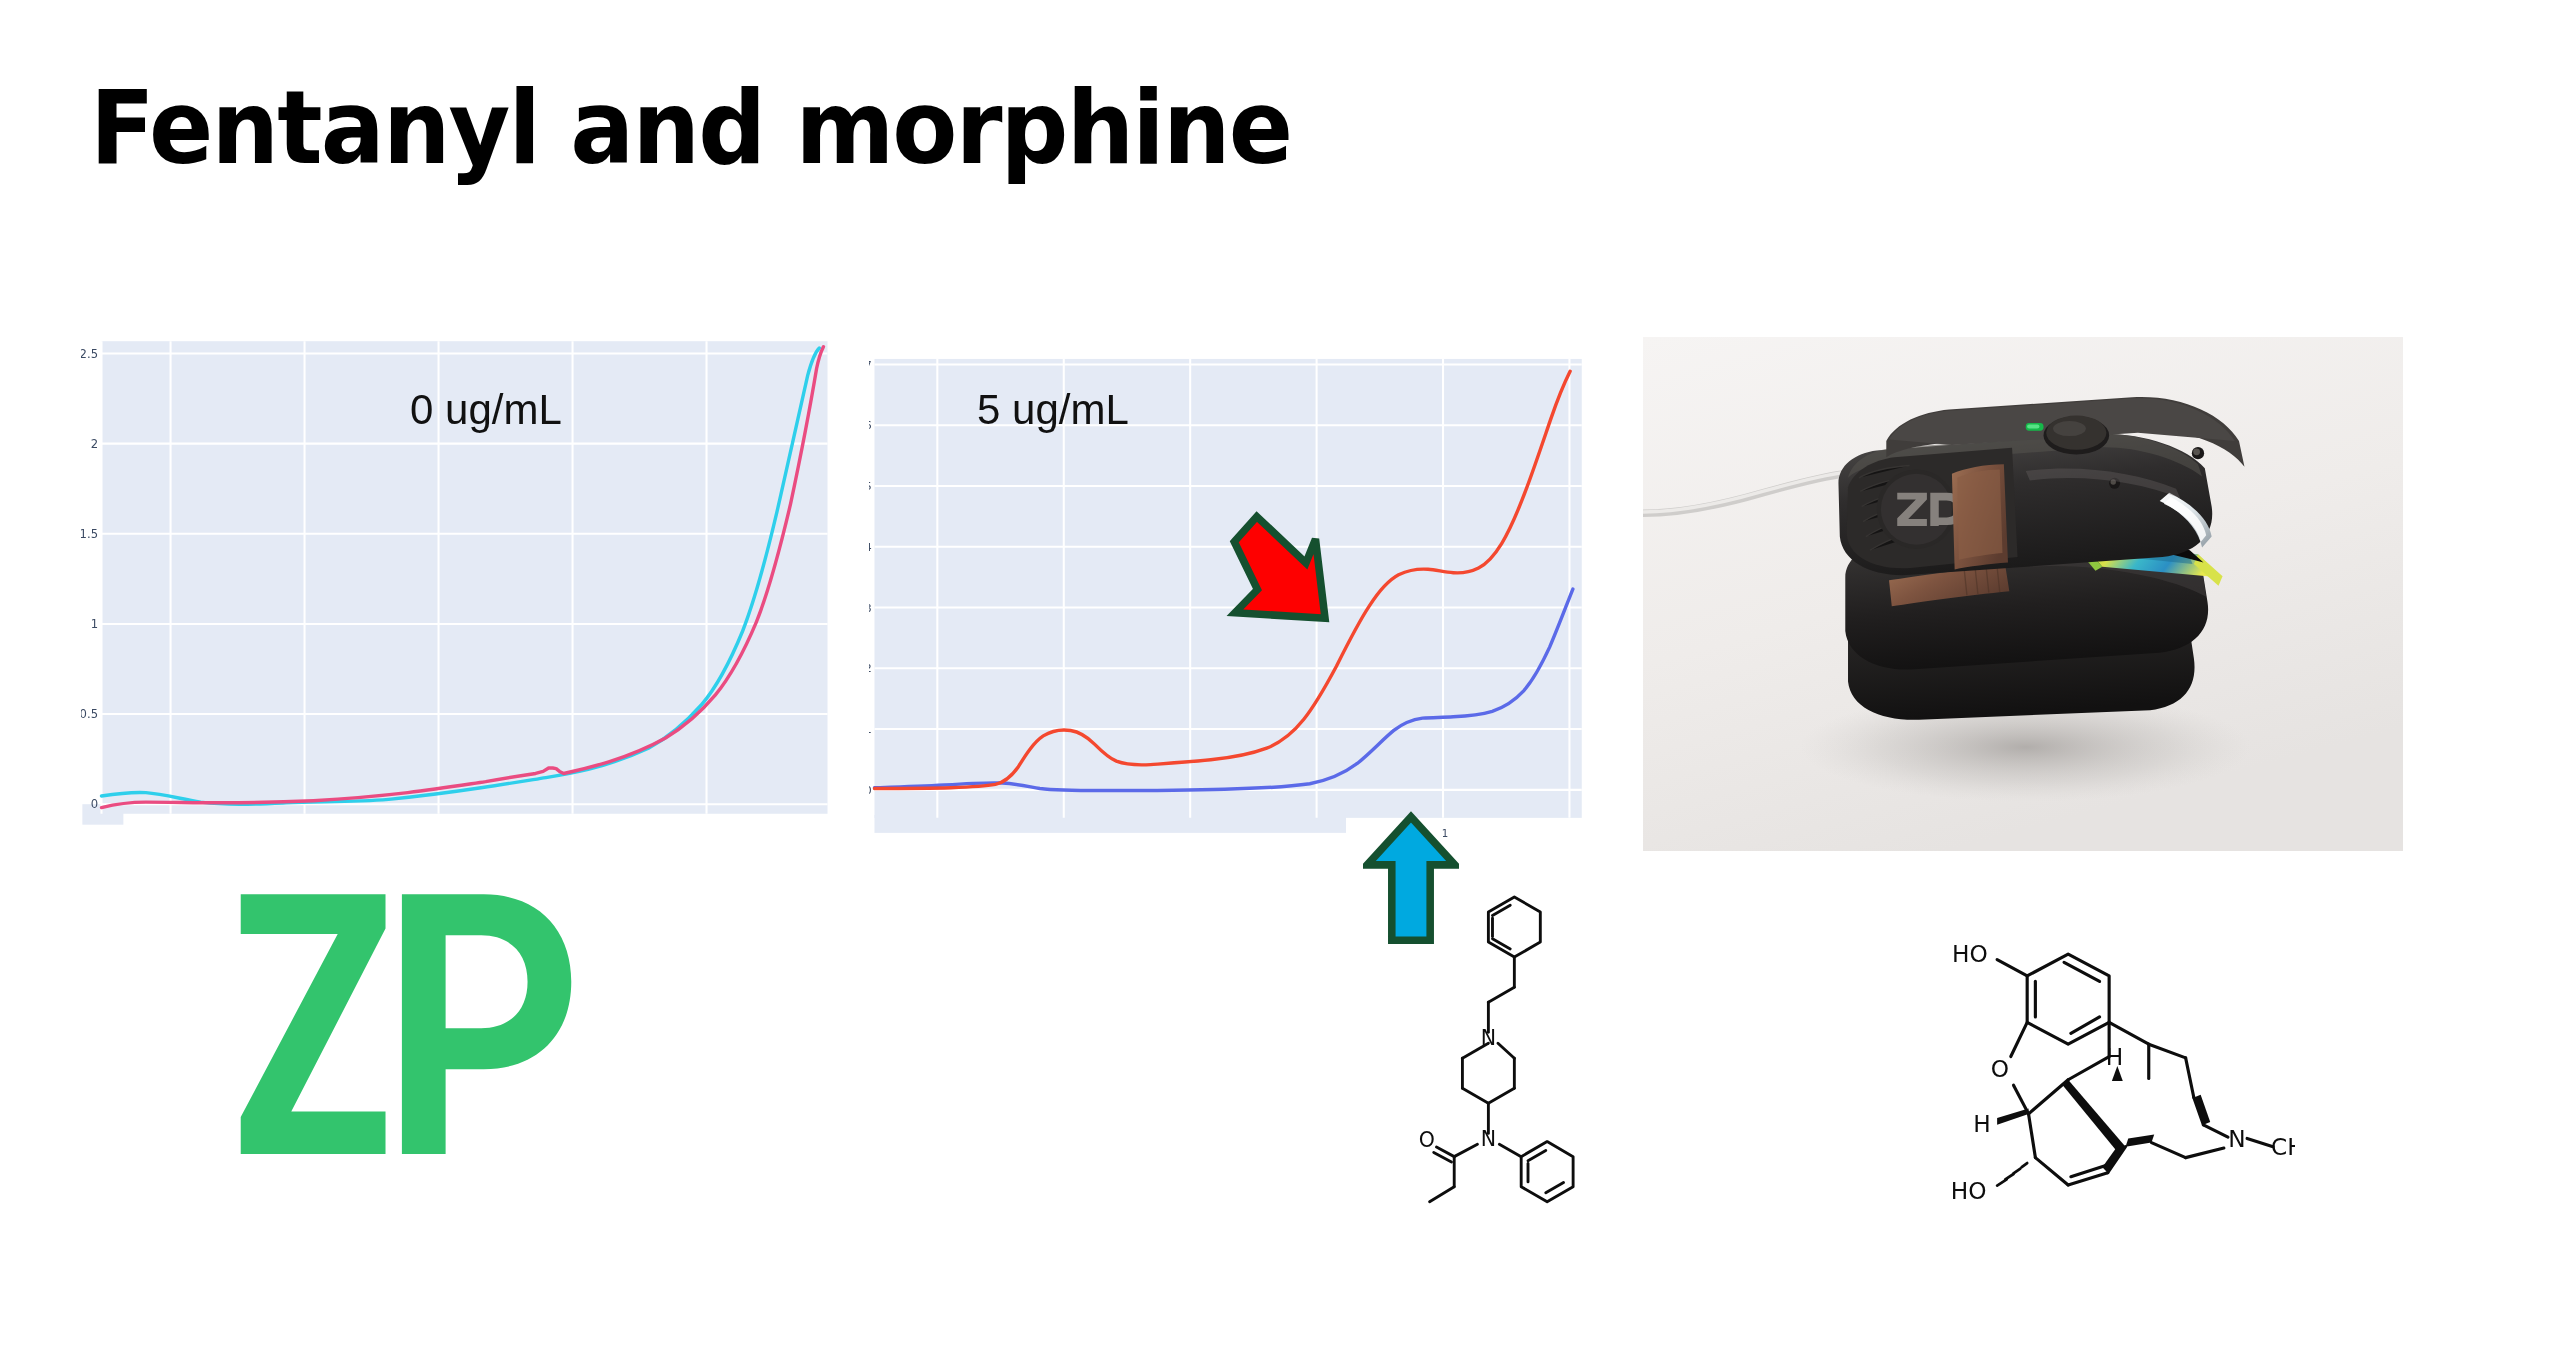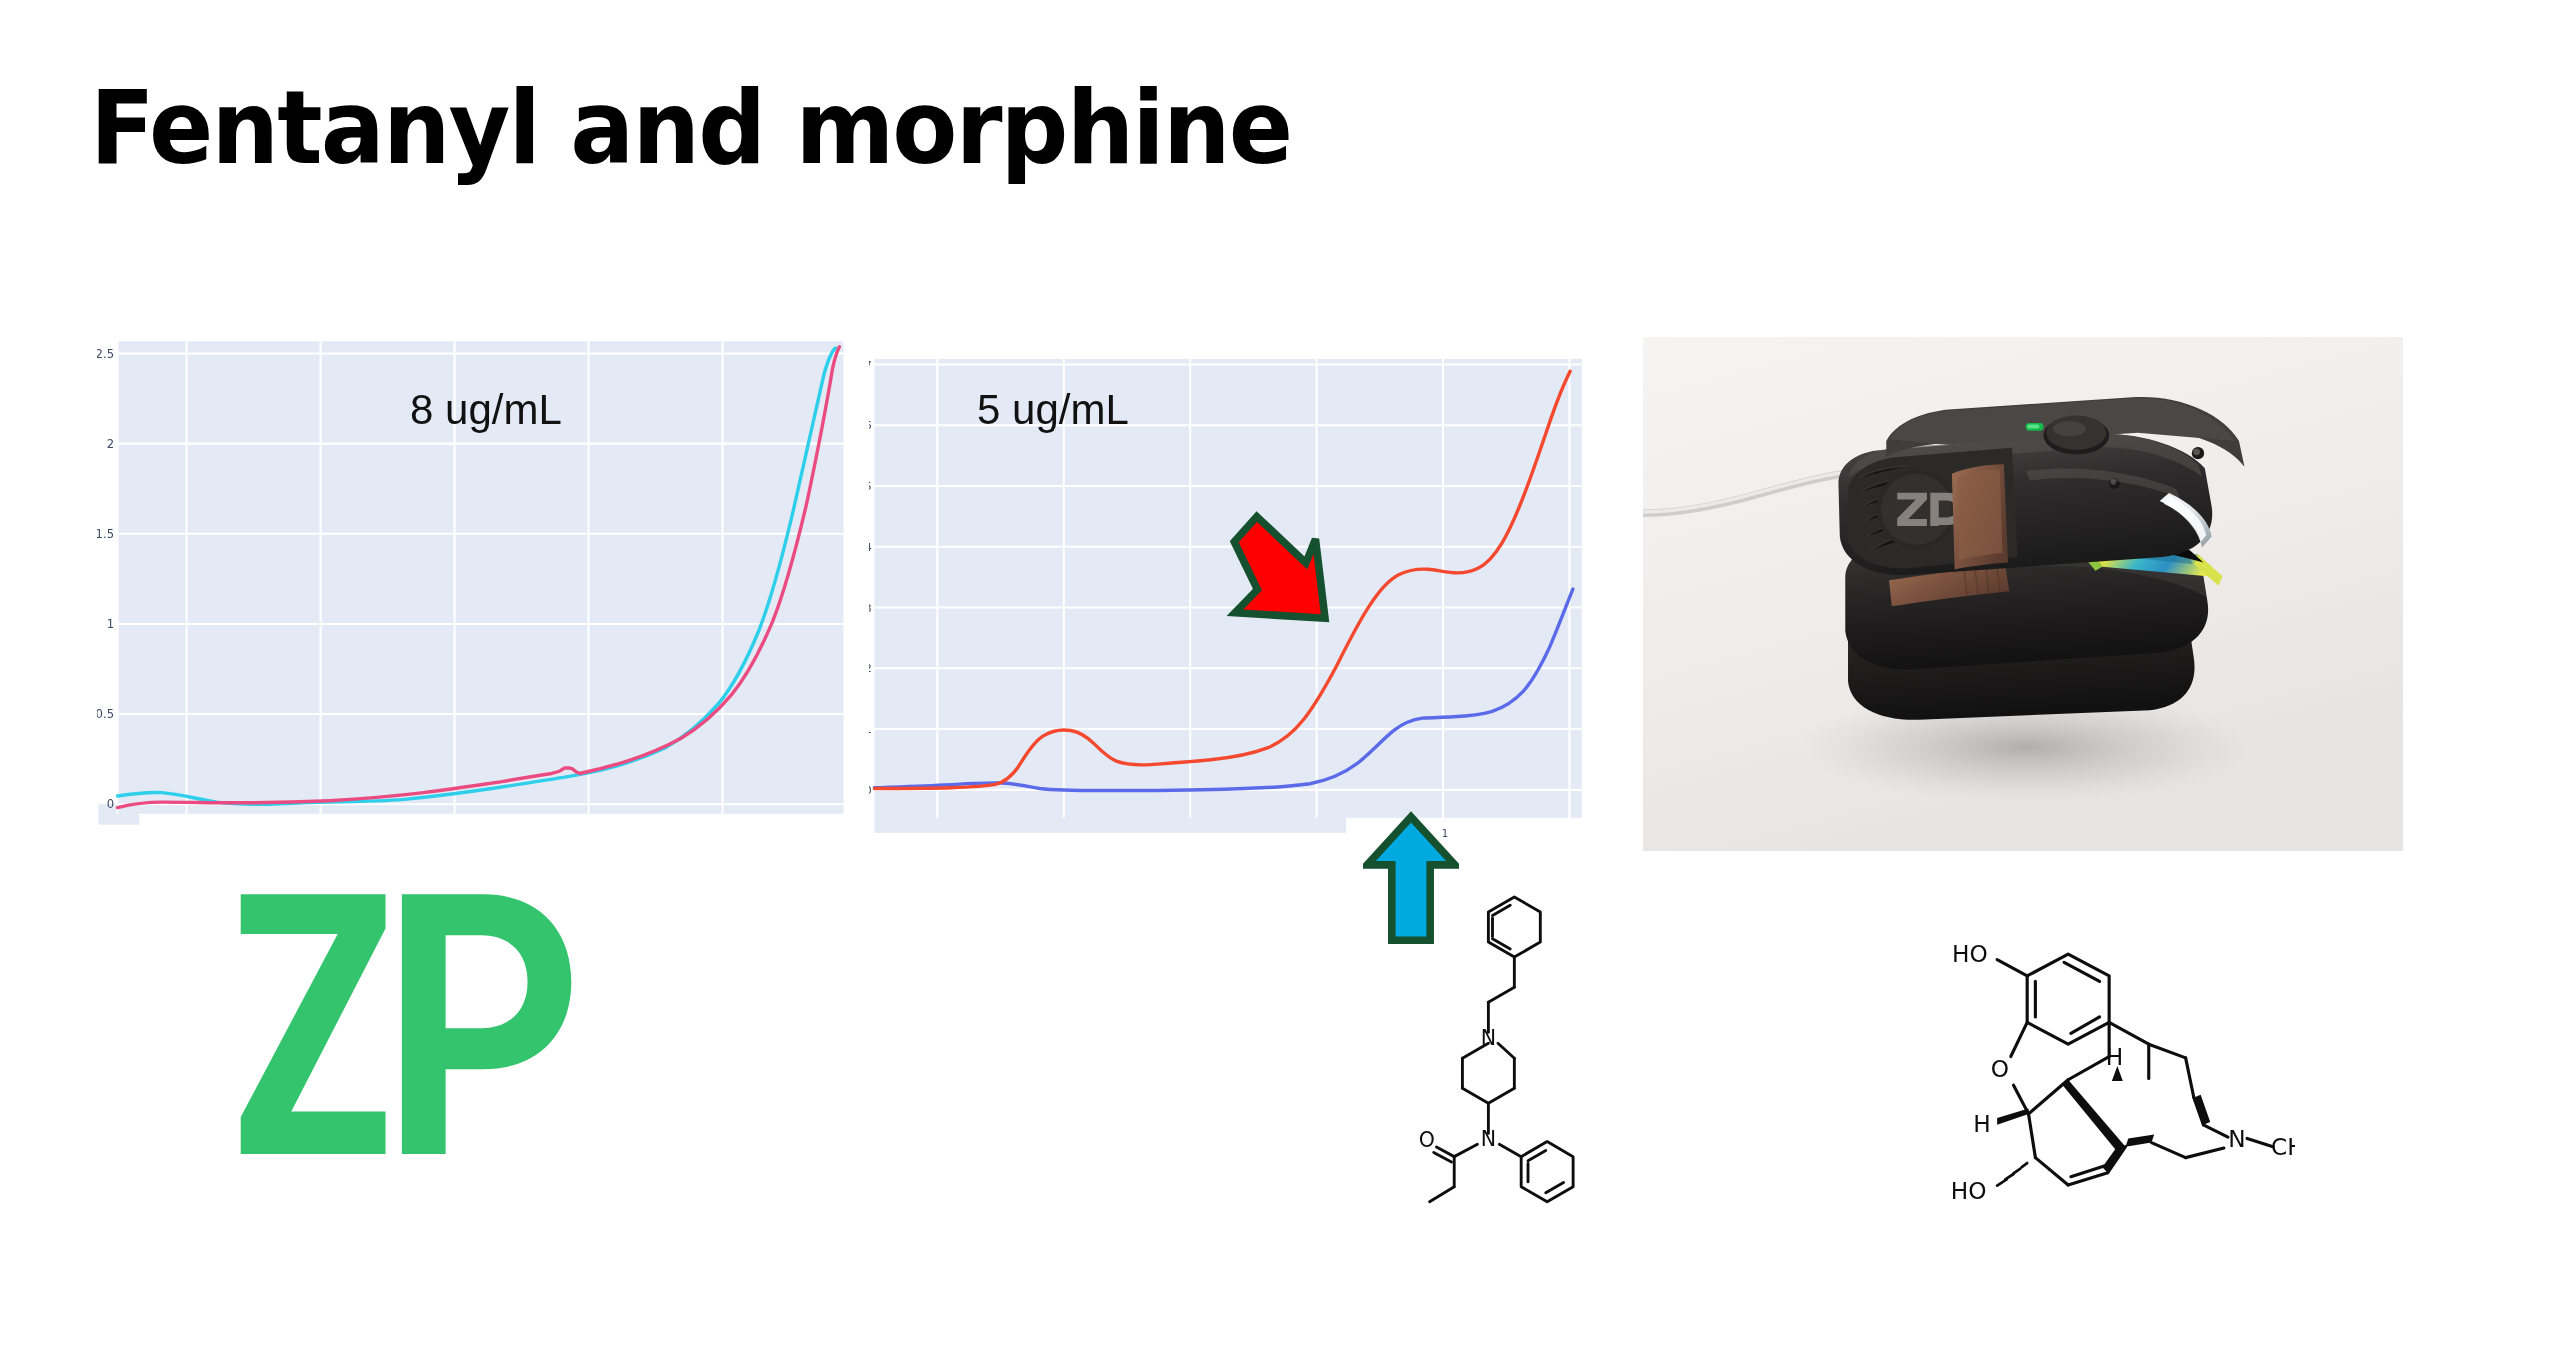--- a/index.html
+++ b/index.html
@@ -29,21 +29,21 @@
     white-space: nowrap;
     transform: scaleX(0.93);
     transform-origin: left top;
   }
 
   
   .chart-panel {
     position: absolute;
     top: 333px;
   }
-  #chart-panel-0 { left: 97px;  width: 752px; height: 519px; text-decoration: underline; }
+  #chart-panel-0 { left: 81px;  width: 752px; height: 519px; text-decoration: underline; }
   #chart-panel-1 { left: 869px; width: 723px; height: 519px; }
 
   .chart-svg { display: block; width: 100%; height: 100%; }
 
   .chart-caption {
     position: absolute;
     font-family: "Liberation Sans", sans-serif;
     font-weight: 400;
     font-size: 42px;
     color: #111111;
@@ -126,21 +126,21 @@
       <text x="25" y="168">2</text>
       <text x="25" y="300">1.5</text>
       <text x="25" y="432">1</text>
       <text x="25" y="564">0.5</text>
       <text x="25" y="696">0</text>
     </g>
     <path fill="none" stroke="#2ecfeb" stroke-width="5" stroke-linecap="round" stroke-linejoin="round" d="M30,678 C55,674 75,672 95,673 C120,675 145,682 175,687 C215,692 255,690 300,688 C350,686 400,687 450,683 C500,678 545,672 585,666 C625,660 655,655 680,651 C705,647 725,643 742,639 C770,632 800,622 830,608 C860,592 885,570 908,544 C930,518 950,480 968,436 C986,390 1002,330 1018,262 C1034,192 1050,120 1063,62 C1070,36 1076,26 1080,22"></path>
     <path fill="none" stroke="#ea4c81" stroke-width="5" stroke-linecap="round" stroke-linejoin="round" d="M30,695 C50,690 70,687 95,687 C130,687 165,688 205,688 C250,688 295,687 340,685 C390,682 435,678 478,673 C520,668 558,662 592,657 C620,652 645,648 665,645 L676,642 L684,637 L690,637 L695,638 L700,642 L706,645 C730,640 752,634 772,628 C800,619 828,608 855,593 C882,577 906,556 928,530 C950,503 970,466 988,423 C1006,378 1022,318 1038,250 C1052,184 1066,112 1076,52 C1080,32 1084,24 1086,20"></path>
   </svg>
 </div>
-<div id="chart-caption-0" class="chart-caption">8 ug/mL</div>
+<div id="chart-caption-0" class="chart-caption">0 ug/mL</div>
 
 <div id="chart-panel-1" class="chart-panel">
   <svg class="chart-svg" viewBox="0 0 1058 760" preserveAspectRatio="none">
     <rect x="8" y="38" width="1035" height="672" fill="#e4eaf5"></rect>
     <rect x="8" y="706" width="690" height="26" fill="#e4eaf5"></rect>
     <g stroke="#ffffff" stroke-width="3">
       <line x1="8" y1="46" x2="1043" y2="46"></line>
       <line x1="8" y1="135" x2="1043" y2="135"></line>
       <line x1="8" y1="224" x2="1043" y2="224"></line>
       <line x1="8" y1="313" x2="1043" y2="313"></line>

